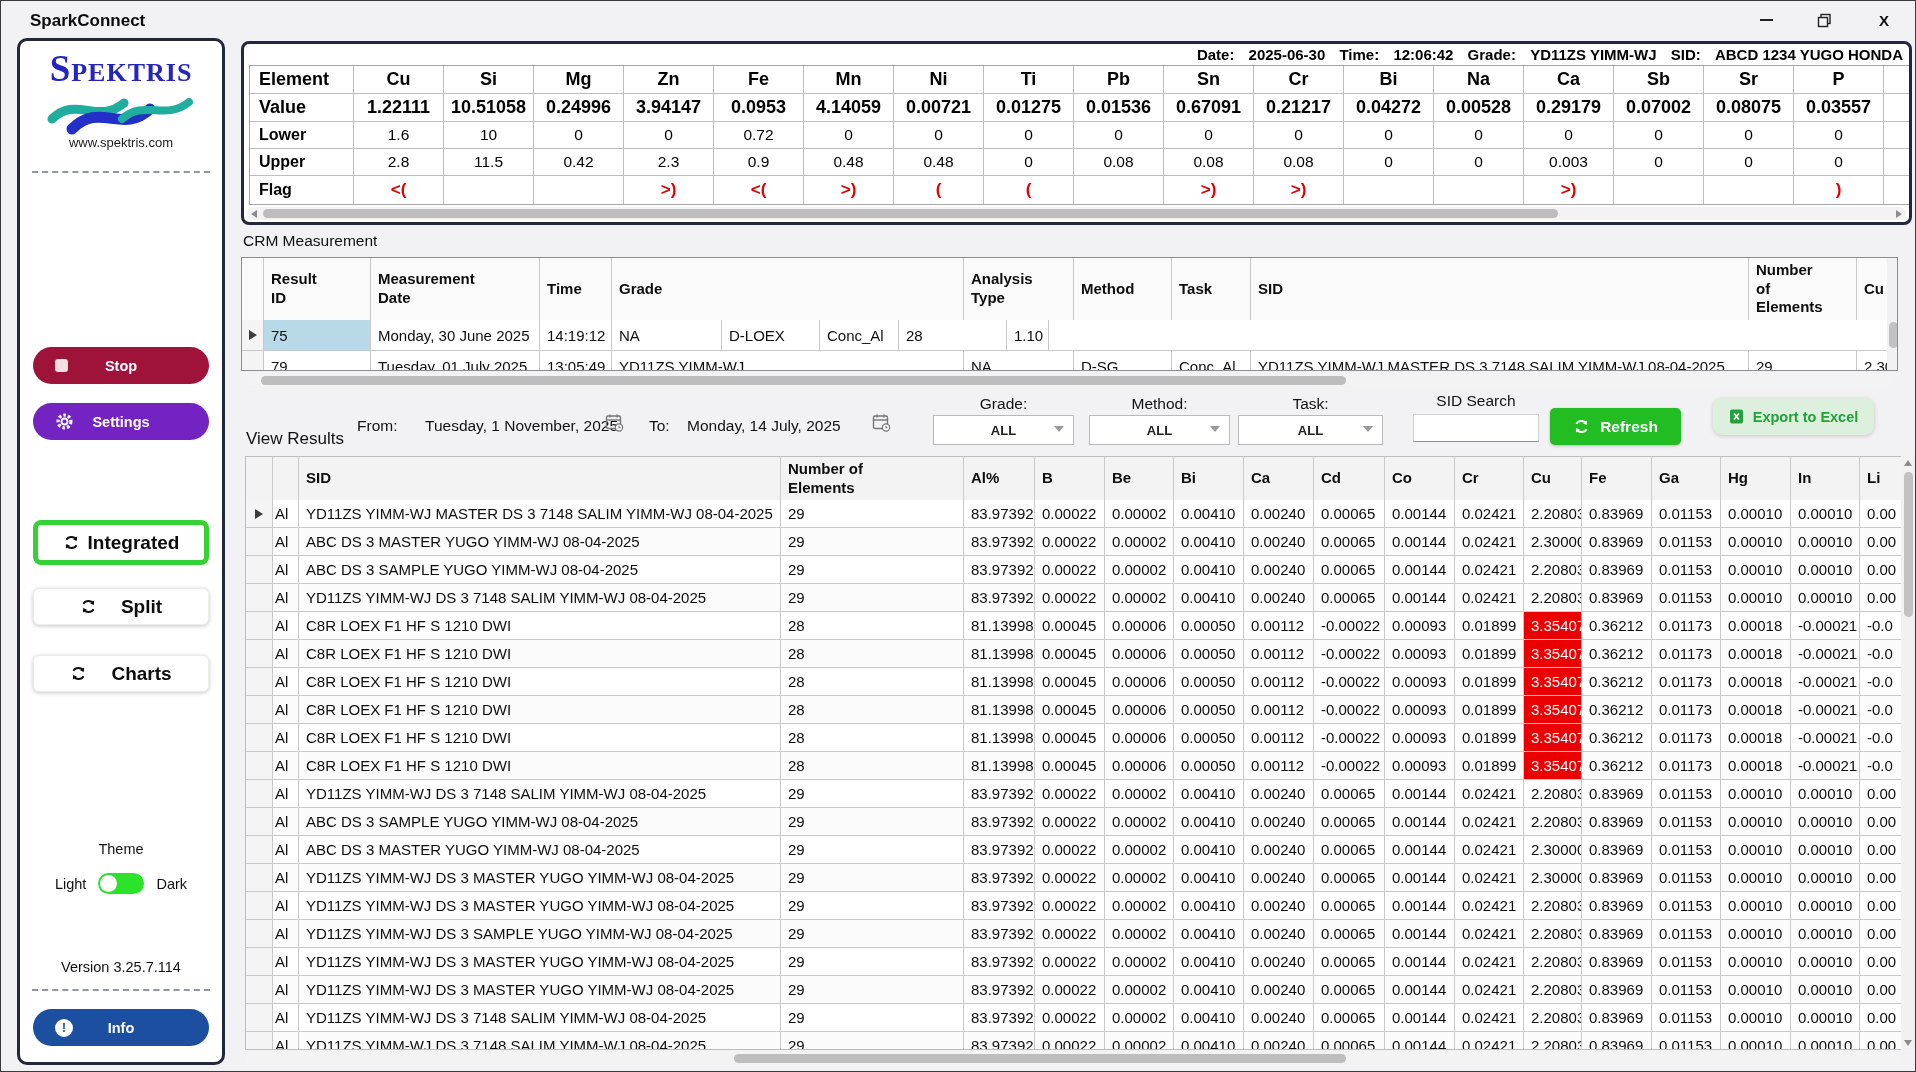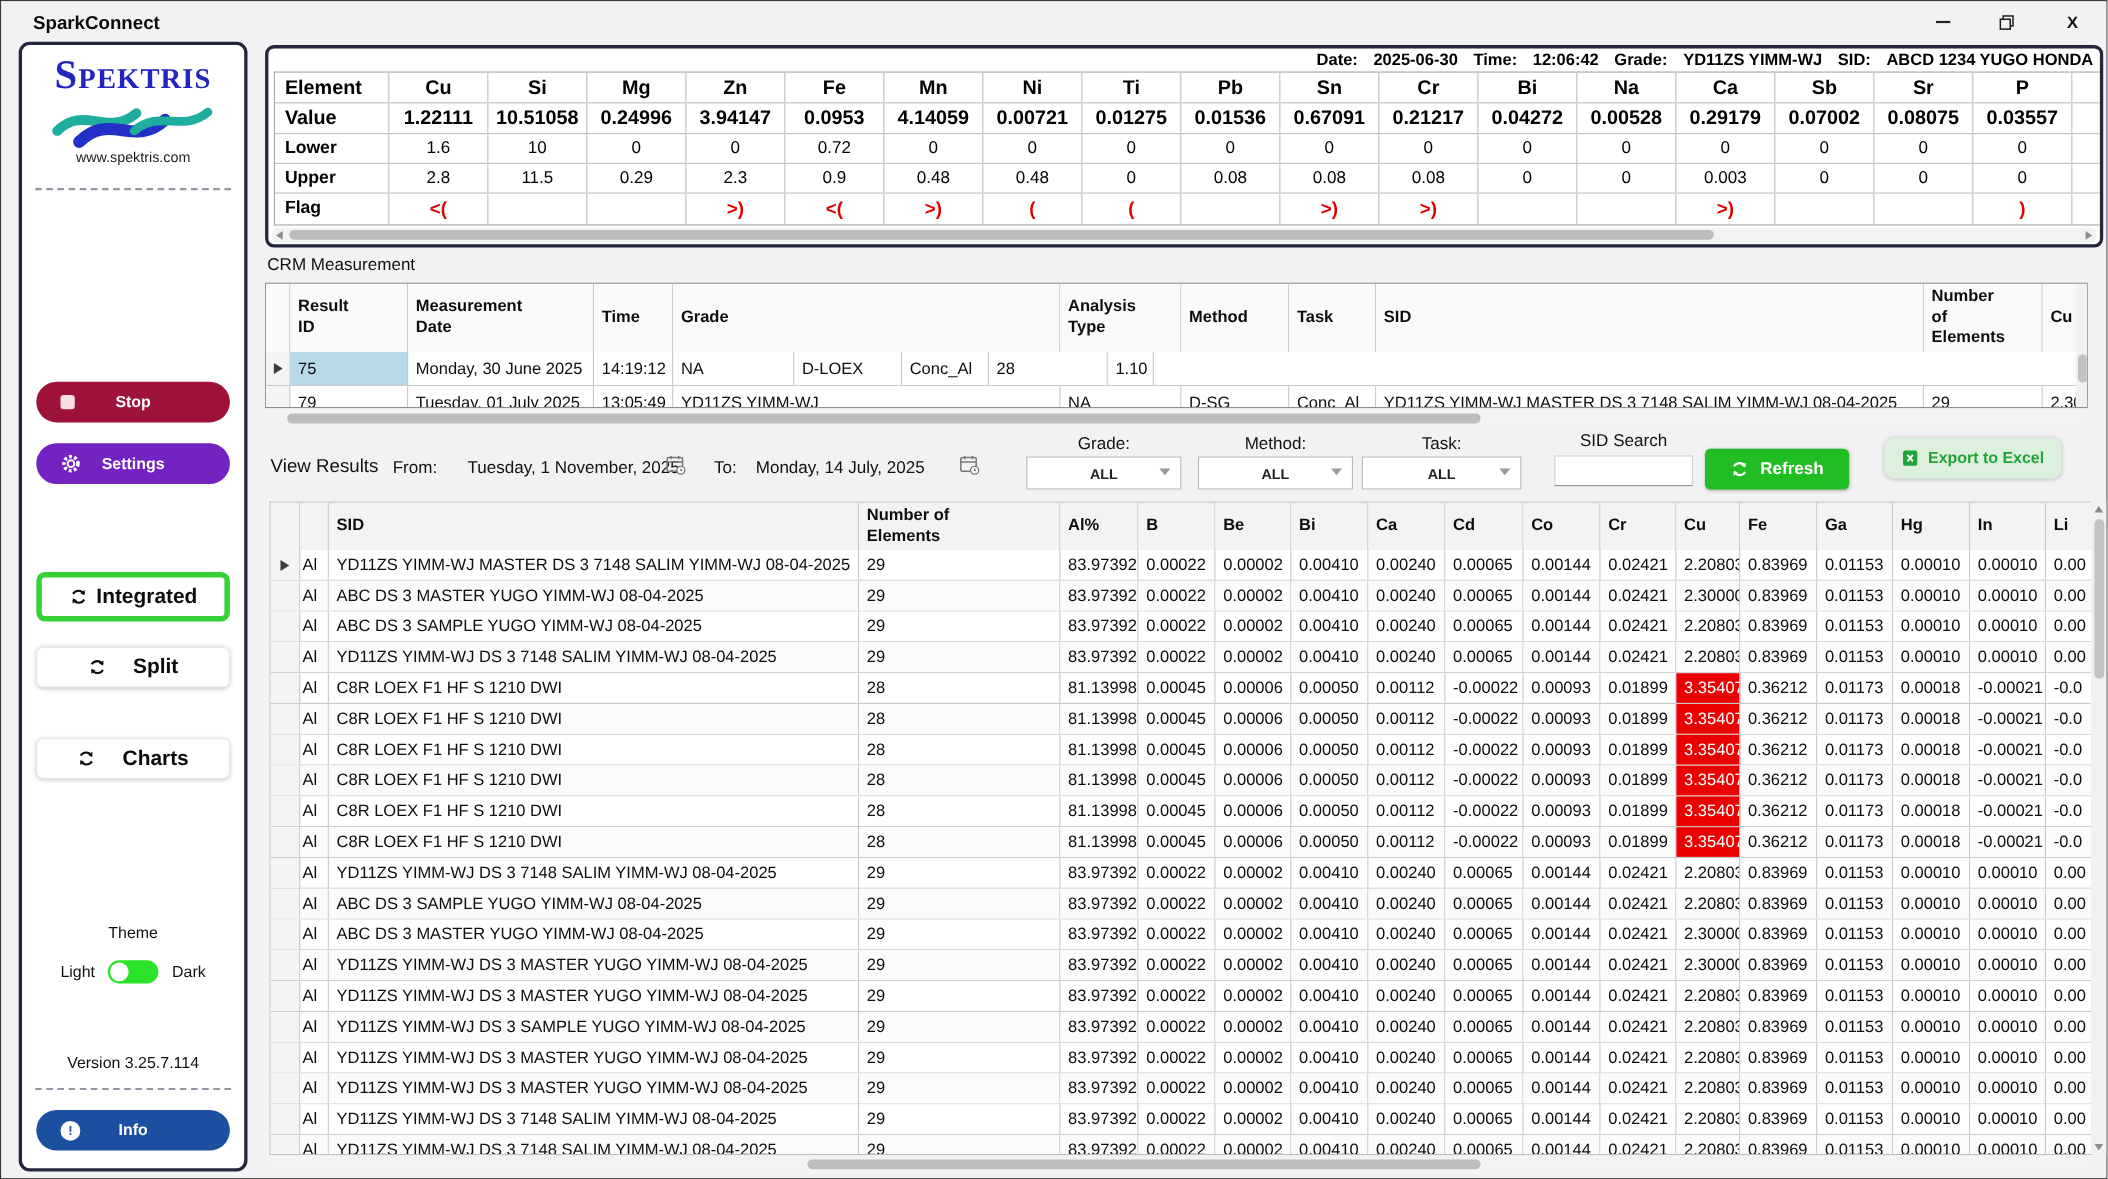--- a/index.html
+++ b/index.html
@@ -21,21 +21,21 @@
   .datetime{position:absolute;top:138px;left:0;width:100%;text-align:center;font-size:20.5px;font-weight:bold;line-height:1.4;color:#000;}
   .side-btn{position:absolute;left:13px;width:176px;display:flex;align-items:center;justify-content:center;cursor:pointer;}
   .pill{height:37px;border-radius:19px;color:#fff;font-weight:bold;font-size:14.5px;}
   .pill .btn-ic{position:absolute;left:22px;display:flex;align-items:center;}
   #btn-stop{top:306px;background:#9f1239;}
   .stop-square{width:13px;height:13px;border-radius:3px;background:#f6dfe3;}
   #btn-settings{top:362px;background:#7223c1;}
   #btn-integrated{top:479px;height:45px;background:#fff;border:5px solid #34d234;border-radius:8px;color:#0c0c0c;font-weight:bold;font-size:19px;gap:8px;}
   .flat-btn{height:37px;background:#fff;border:1px solid #ececec;border-radius:6px;box-shadow:0 1px 4px rgba(0,0,0,0.22);color:#0c0c0c;font-weight:bold;font-size:19px;gap:24px;}
   #btn-split{top:547px;align-items:center;}
-  #btn-charts{top:614px;margin-top:16px;}
+  #btn-charts{top:614px;}
   .theme-label{position:absolute;top:800px;left:0;width:100%;text-align:center;font-size:14.5px;color:#111;}
   .theme-row{position:absolute;top:832px;left:0;width:100%;display:flex;align-items:center;justify-content:center;gap:12px;font-size:14.5px;color:#111;}
   .toggle{position:relative;width:46px;height:21px;border-radius:11px;background:#2ae32a;cursor:pointer;}
   .knob{position:absolute;left:2px;top:2px;width:17px;height:17px;border-radius:50%;background:#fff;}
   .version{position:absolute;top:918px;left:0;width:100%;text-align:center;font-size:14.5px;color:#111;}
   #btn-info{top:968px;background:#1d4fa0;}
   .info-circle{width:18px;height:18px;border-radius:50%;background:#fff;color:#1d4fa0;font-size:12px;font-weight:bold;display:flex;align-items:center;justify-content:center;}
 
   
   #spark-panel{position:absolute;left:240px;top:40px;width:1671px;height:184px;background:#fff;border:3px solid #23263d;border-radius:8px;overflow:hidden;}
@@ -262,21 +262,21 @@
           <div class="ecell" style="width: 90px;">0</div>
           <div class="ecell" style="width: 90px;">0</div>
           <div class="ecell" style="width: 90px;">0</div>
           <div class="ecell" style="width: 90px;">0</div>
           <div class="ecell" style="width: 90px;"></div>
         </div>
         <div class="erow r-upper">
           <div class="ecell lbl">Upper</div>
           <div class="ecell" style="width: 90px;">2.8</div>
           <div class="ecell" style="width: 90px;">11.5</div>
-          <div class="ecell" style="width: 90px;">0.29</div>
+          <div class="ecell" style="width: 90px;">0.42</div>
           <div class="ecell" style="width: 90px;">2.3</div>
           <div class="ecell" style="width: 90px;">0.9</div>
           <div class="ecell" style="width: 90px;">0.48</div>
           <div class="ecell" style="width: 90px;">0.48</div>
           <div class="ecell" style="width: 90px;">0</div>
           <div class="ecell" style="width: 90px;">0.08</div>
           <div class="ecell" style="width: 90px;">0.08</div>
           <div class="ecell" style="width: 90px;">0.08</div>
           <div class="ecell" style="width: 90px;">0</div>
           <div class="ecell" style="width: 90px;">0</div>
@@ -364,21 +364,21 @@
         </div>
       </div>
     <div class="vscroll" id="crm-vscroll">
       <span class="vthumb" style="top:64px;height:26px;"></span>
     </div>
   </div>
   <div id="crm-hscroll">
     <span class="hthumb" style="left:14px;width:1085px;"></span>
   </div>
 
-  <div class="flt-label flt-title" style="left:245px;top:413px;">View Results</div>
+  <div class="flt-label flt-title" style="left:245px;top:428px;">View Results</div>
   <div class="flt-label" style="left:356px;top:416px;">From:</div>
   <div class="flt-label" style="left:424px;top:416px;">Tuesday, 1 November, 2025</div>
   <span class="cal-icon" style="left:604px;top:412px;">
     <svg width="19" height="19" viewBox="0 0 19 19">
         <rect x="1.5" y="3" width="14" height="12.5" rx="1.5" fill="none" stroke="#777" stroke-width="1.4"></rect>
         <line x1="1.5" y1="7" x2="15.5" y2="7" stroke="#777" stroke-width="1.4"></line>
         <line x1="5" y1="1.5" x2="5" y2="4.5" stroke="#777" stroke-width="1.4"></line>
         <line x1="12" y1="1.5" x2="12" y2="4.5" stroke="#777" stroke-width="1.4"></line>
         <circle cx="14" cy="14.5" r="3.6" fill="#fff" stroke="#777" stroke-width="1.2"></circle>
         <path d="M14 12.8 v1.8 h1.4" fill="none" stroke="#777" stroke-width="1.1"></path>

